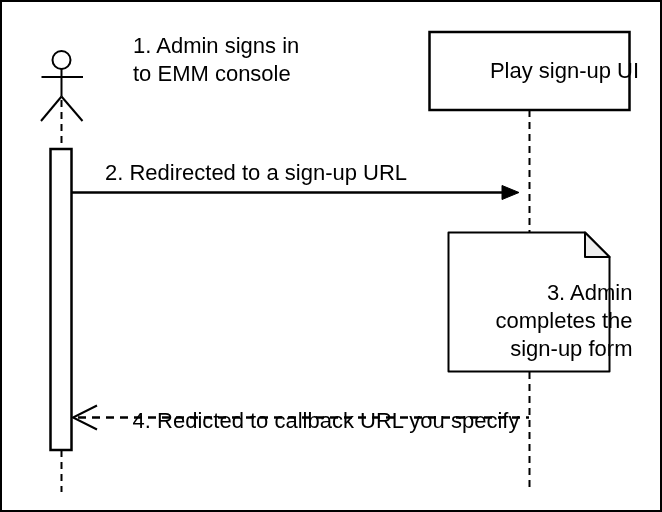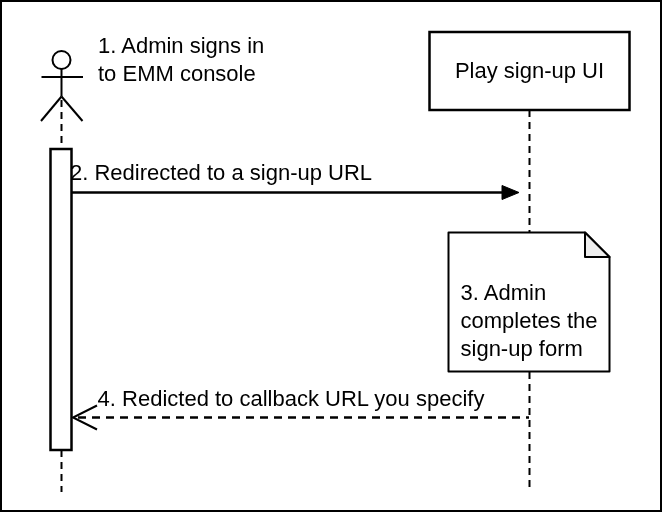--- a/index.html
+++ b/index.html
@@ -15,34 +15,35 @@
   }
   .canvas svg { position:absolute; left:0; top:0; width:658px; height:508px; display:block; }
   .shape  { stroke:#000000; fill:none; }
   .filled { stroke:#000000; fill:#ffffff; }
   .t {
     position:absolute;
     font-size:22px;
     line-height:28px;
     white-space:pre-line;
     color:#000000;
+    margin-left:35px;
   }
   .t-step1 { left:96px; top:30px; text-align:left; }
   .t-msg2  { left:68px; top:157px; width:446px; }
-  .t-msg4  { left:69px; top:383px; width:440px; text-align:center; }
+  .t-msg4  { left:69px; top:405px; width:440px; text-align:center; }
   .t-box {
     left:427px; top:30px; width:201px; height:78px;
     display:flex; align-items:center; justify-content:center;
     text-align:center;
     border-radius:21px;
   }
   .t-note {
     left:446px; top:230px; width:162px; height:178px;
     display:flex; align-items:center; justify-content:center;
-    text-align:left;
+    text-align:right;
   }
 </style>
 </head>
 <body>
 
 <div class="canvas">
 
   <svg viewBox="0 0 658 508" preserveAspectRatio="none">
 
     <g>

